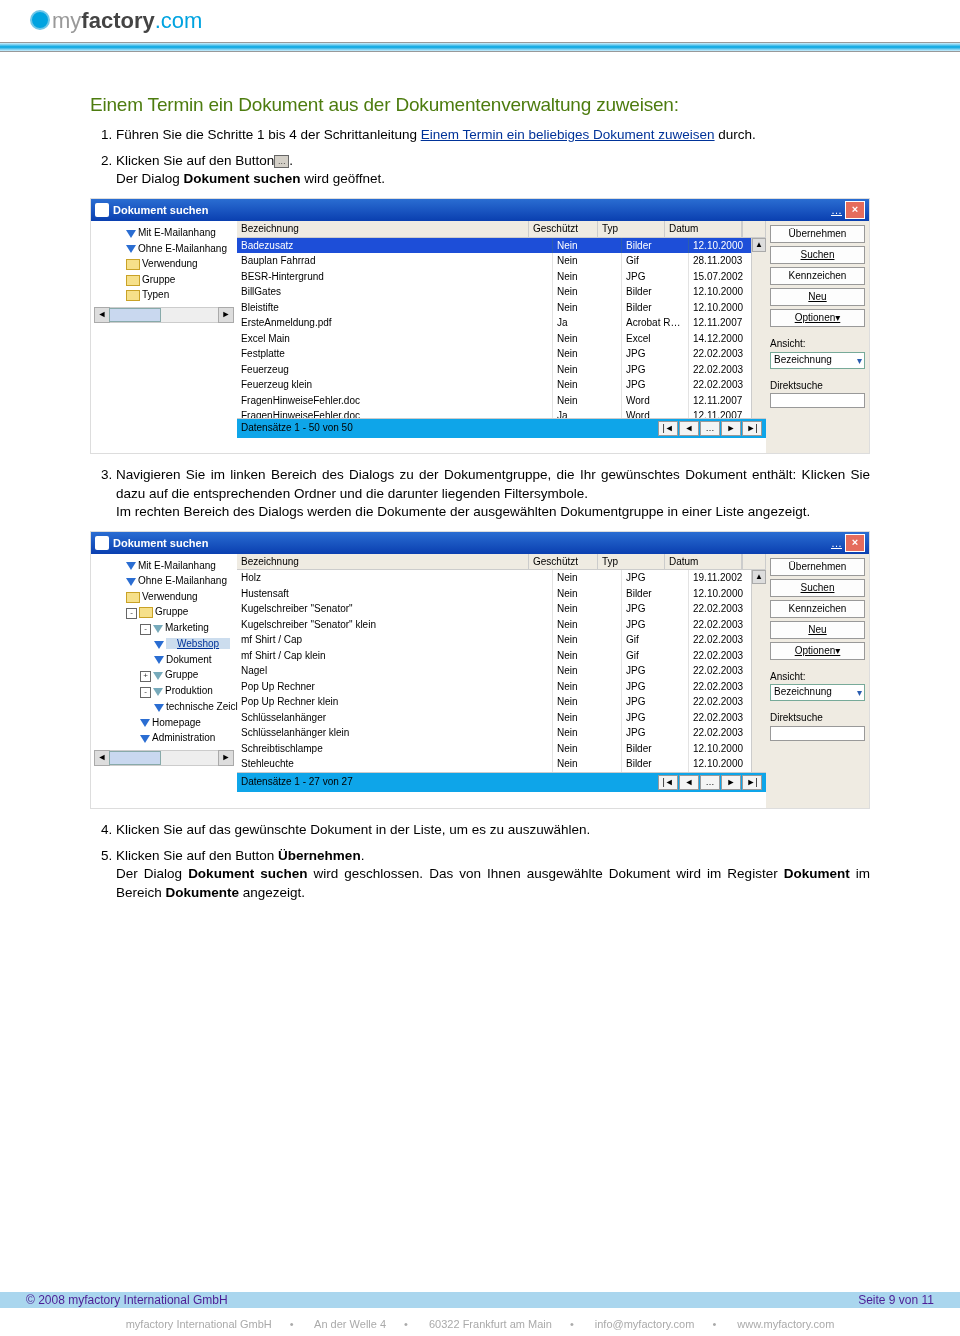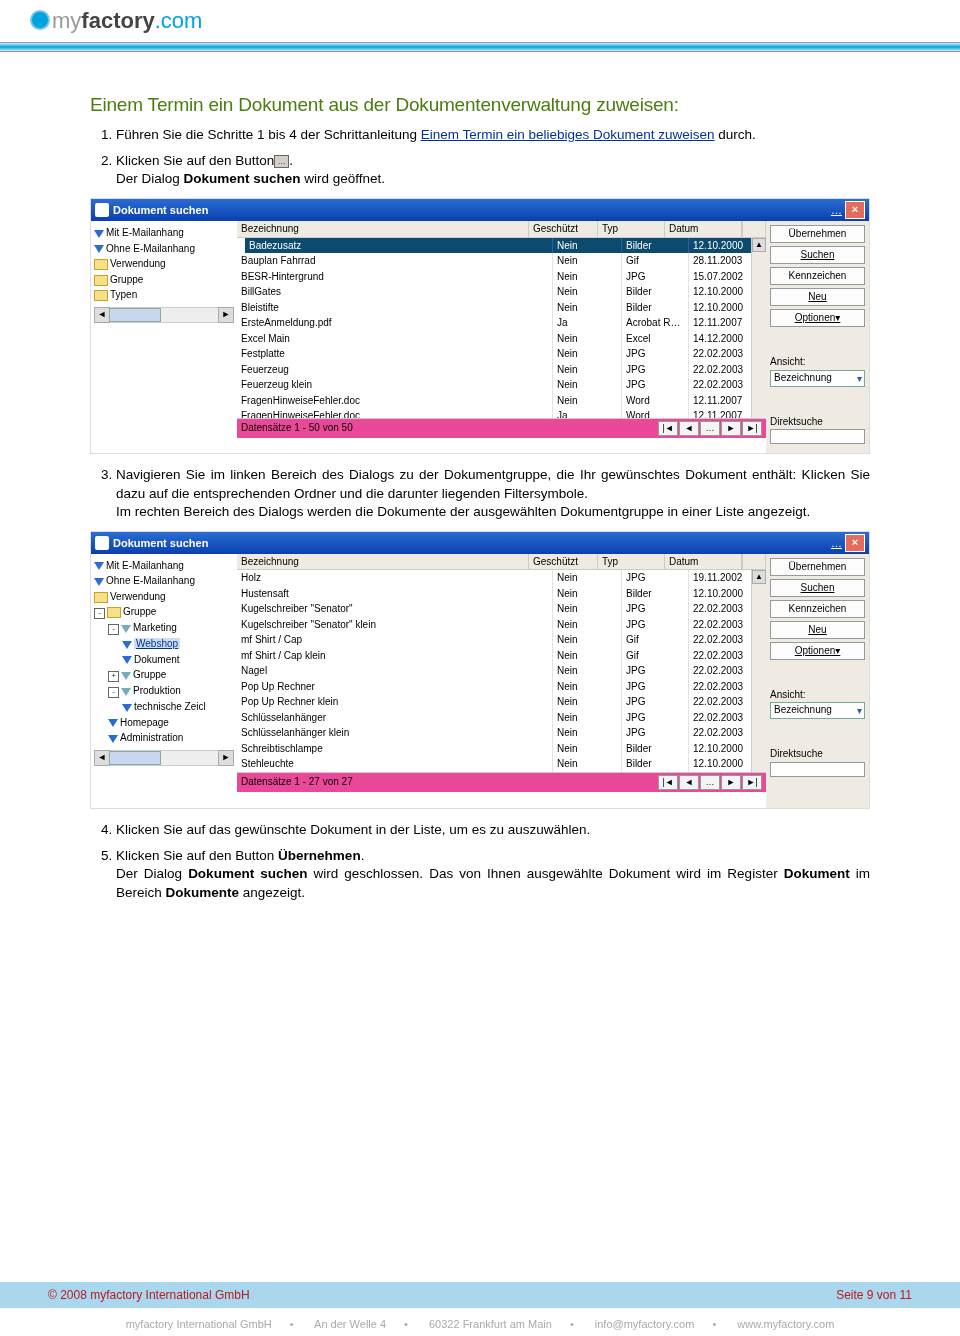--- a/index.html
+++ b/index.html
@@ -23,57 +23,57 @@
   
   .dialog-wrap { margin:8px 0 12px 0; border:1px solid #ddd; }
   .dialog { background:#fff; font-family:Tahoma,Arial,sans-serif; font-size:10px; }
   .titlebar { background:linear-gradient(#2a6dd2,#0a3fb0); height:22px; display:flex; align-items:center; color:#fff; padding:0 4px; }
   .titlebar .ticon { width:14px; height:14px; background:#fff; margin-right:4px; border-radius:2px; display:inline-block; }
   .titlebar .ttext { flex:1; font-weight:bold; font-size:11px; }
   .titlebar .tdots { font-size:11px; margin-right:3px; text-decoration:underline; }
   .titlebar .close { width:18px; height:16px; background:#e56c5c; border:1px solid #fff; color:#fff; font-weight:bold; text-align:center; line-height:14px; font-size:11px; }
   .dlg-body { display:flex; background:#fff; height:232px; overflow:hidden;}
   .tree { width:140px; padding:4px 3px; border-right:0; font-size:10px; }
-  .tree-item { white-space:nowrap; padding:1px 0; cursor:pointer; }
+  .tree-item { white-space:nowrap; padding:1px 0; cursor:pointer;margin-left:32px; }
   .funnel { width:0;height:0;border-left:5px solid transparent;border-right:5px solid transparent;border-top:8px solid #2a6dd2; display:inline-block; vertical-align:middle; margin-right:2px;}
   .folder { display:inline-block; width:12px; height:9px; background:#f6e08a; border:1px solid #c9a227; vertical-align:middle; margin-right:2px;}
   .plusminus { display:inline-block; width:9px; height:9px; border:1px solid #666; font-size:8px; line-height:8px; text-align:center; margin-right:2px; color:#333;}
   .tree .indent1 { padding-left:14px; }
   .tree .indent2 { padding-left:28px; }
-  .tree a.sel { background:#cde; color:#003399; text-decoration:underline; padding:0 2px;}
+  .tree a.sel { background:#cde; color:#003399; text-decoration:underline; padding:0 11px;}
   .tree-hscroll { height:14px; margin-top:4px; background:#eee; border:1px solid #ccc; position:relative;}
   .tree-hscroll .arL, .tree-hscroll .arR { position:absolute; top:-1px; width:14px; height:14px; background:#ddd; border:1px solid #aaa; font-size:9px; text-align:center; line-height:12px;}
   .tree-hscroll .arL{left:-1px;} .tree-hscroll .arR{right:-1px;}
   .tree-hscroll .thumb { position:absolute; top:0; left:14px; width:50px; height:12px; background:#c9d8ef; border:1px solid #8aa;}
   
   .grid { flex:1; display:flex; flex-direction:column; }
   .ghead, .grow { display:flex; font-size:10px; }
   .ghead { background:#efebe2; border-bottom:1px solid #ccc; }
   .gcell { padding:1px 4px; border-right:1px solid #e3e3e3; overflow:hidden; white-space:nowrap; text-overflow:ellipsis; }
   .c1{flex:1;} .c2{width:60px;} .c3{width:58px;} .c4{width:68px;} .csc{width:14px; background:#efebe2; border-left:1px solid #ccc;}
   .ghead .gcell{font-weight:normal; color:#000; border-right:1px solid #ccc;}
-  .grow.sel { background:#0c4a6e; color:#fff;margin-left:8px; }
+  .grow.sel { background:#1d4ed8; color:#fff; }
   .grow.sel .gcell{border-right:1px solid #2a5db0;}
   .gbody{ height:180px; overflow:hidden; position:relative;}
   .gscroll{ position:absolute; right:0; top:0; width:14px; height:100%; background:#efebe2; border-left:1px solid #ccc;}
   .gscroll .ar{ width:12px;height:12px;background:#ddd;border:1px solid #aaa;font-size:8px;text-align:center;line-height:11px;}
-  .gfoot { background:#ec4899; border-top:1px solid #ccc; padding:2px 4px; font-size:10px; display:flex;}
+  .gfoot { background:#0ea5e9; border-top:1px solid #ccc; padding:2px 4px; font-size:10px; display:flex;}
   .gfoot .pager { margin-left:auto; display:flex; gap:1px;}
   .pbtn { width:18px; height:13px; border:1px solid #999; background:#f4f4f4; font-size:9px; text-align:center; line-height:12px;}
 
   .sidebar { width:95px; padding:4px 4px; background:#efebe2; }
   .sbtn { display:block; width:100%; height:18px; margin-bottom:3px; background:#fdfdfd; border:1px solid #999; font-size:10px; text-align:center; line-height:16px; box-sizing:border-box;}
   .sbtn u{text-decoration:underline;}
-  .slabel { font-size:10px; margin-top:28px; }
+  .slabel { font-size:10px; margin-top:10px; }
   .sselect { width:100%; height:17px; border:1px solid #7a9; font-size:10px; background:#fff; margin-top:1px; box-sizing:border-box; position:relative;}
   .sselect::after{content:"▾"; position:absolute; right:2px; top:1px; color:#2a5db0;}
   .sinput { width:100%; height:15px; border:1px solid #999; margin-top:1px; background:#fff; box-sizing:border-box;}
 
   
-  .footer-bar { position:absolute; left:0; right:0; bottom:28px; height:26px; background:#aad6ee; color:#b91c1c; font-size:12px; display:flex; align-items:center; padding:0 48px;}
+  .footer-bar { position:absolute; left:0; right:0; bottom:28px; height:16px; background:#aad6ee; color:#4c1d95; font-size:12px; display:flex; align-items:center; padding:0 26px;}
   .footer-bar .fr{margin-left:auto;}
   .footer-line { position:absolute; left:0; right:0; bottom:6px; font-size:11px; color:#aaa; text-align:center;}
   .footer-line .sep{ margin:0 18px;}
 </style>
 </head>
 <body>
 
 <div class="page">
   <div class="header">
     <div class="logo">

